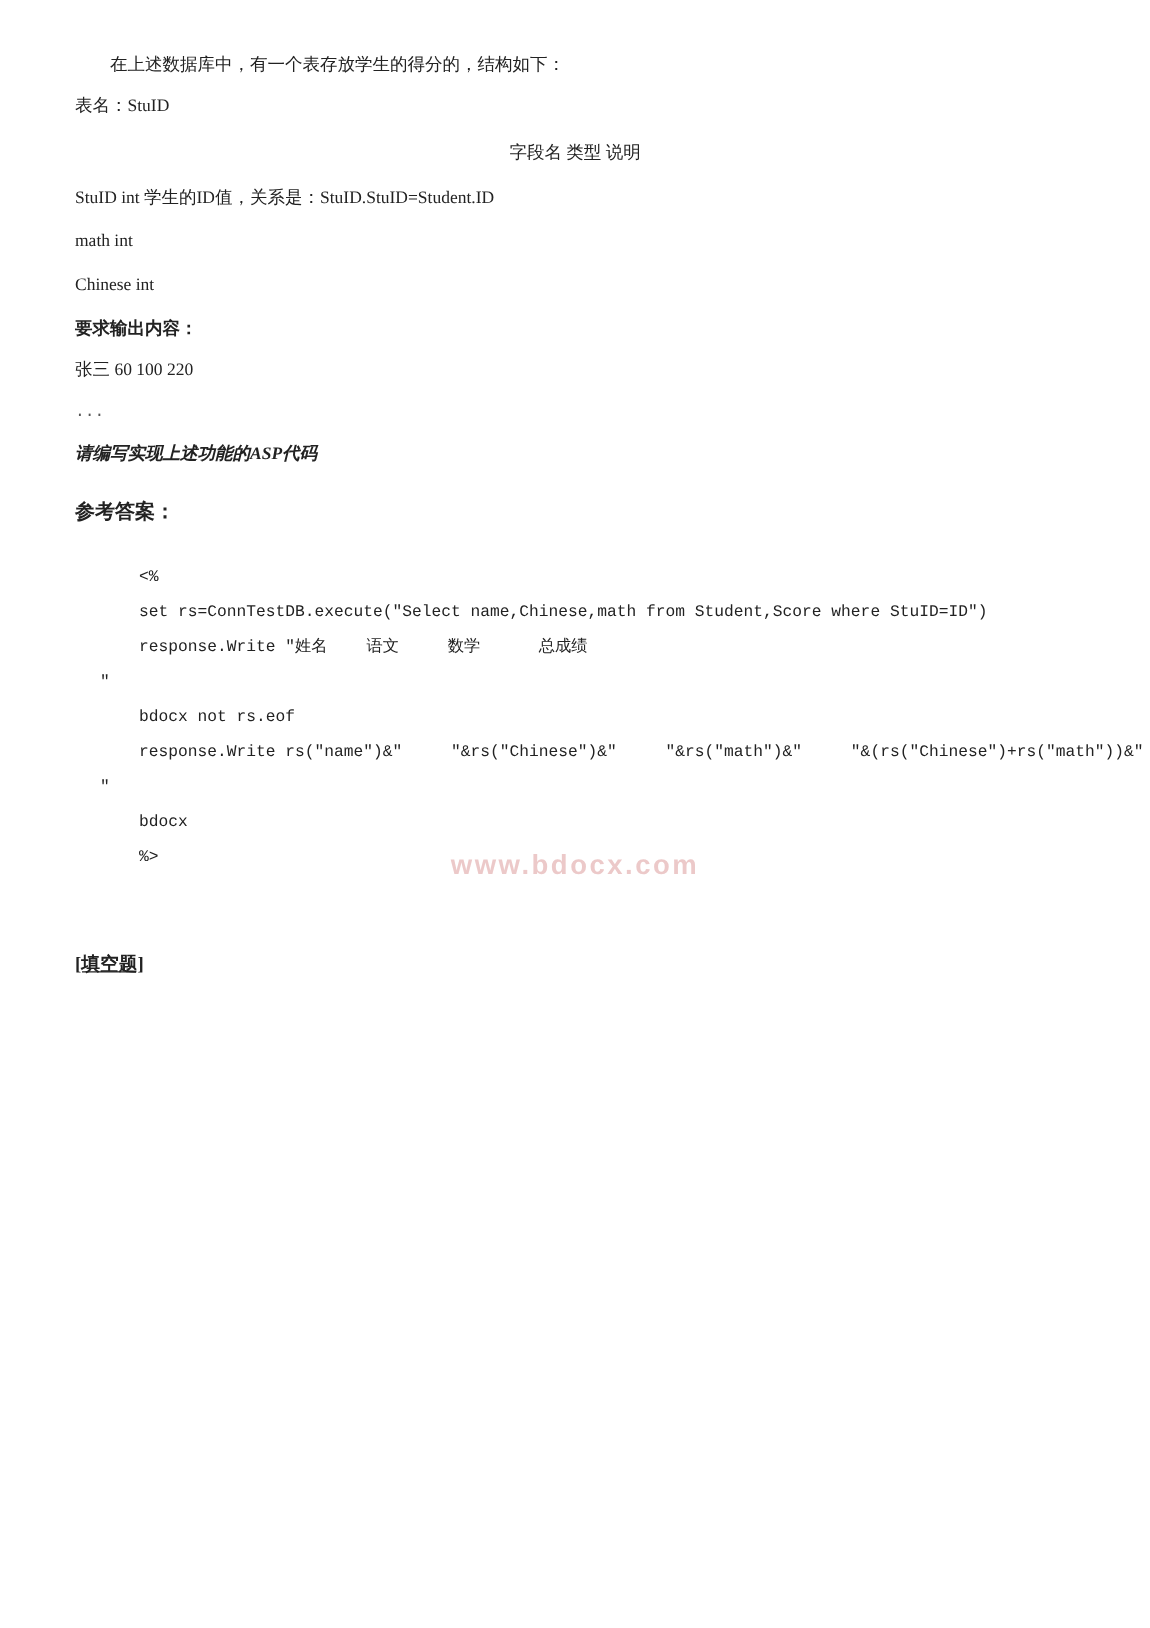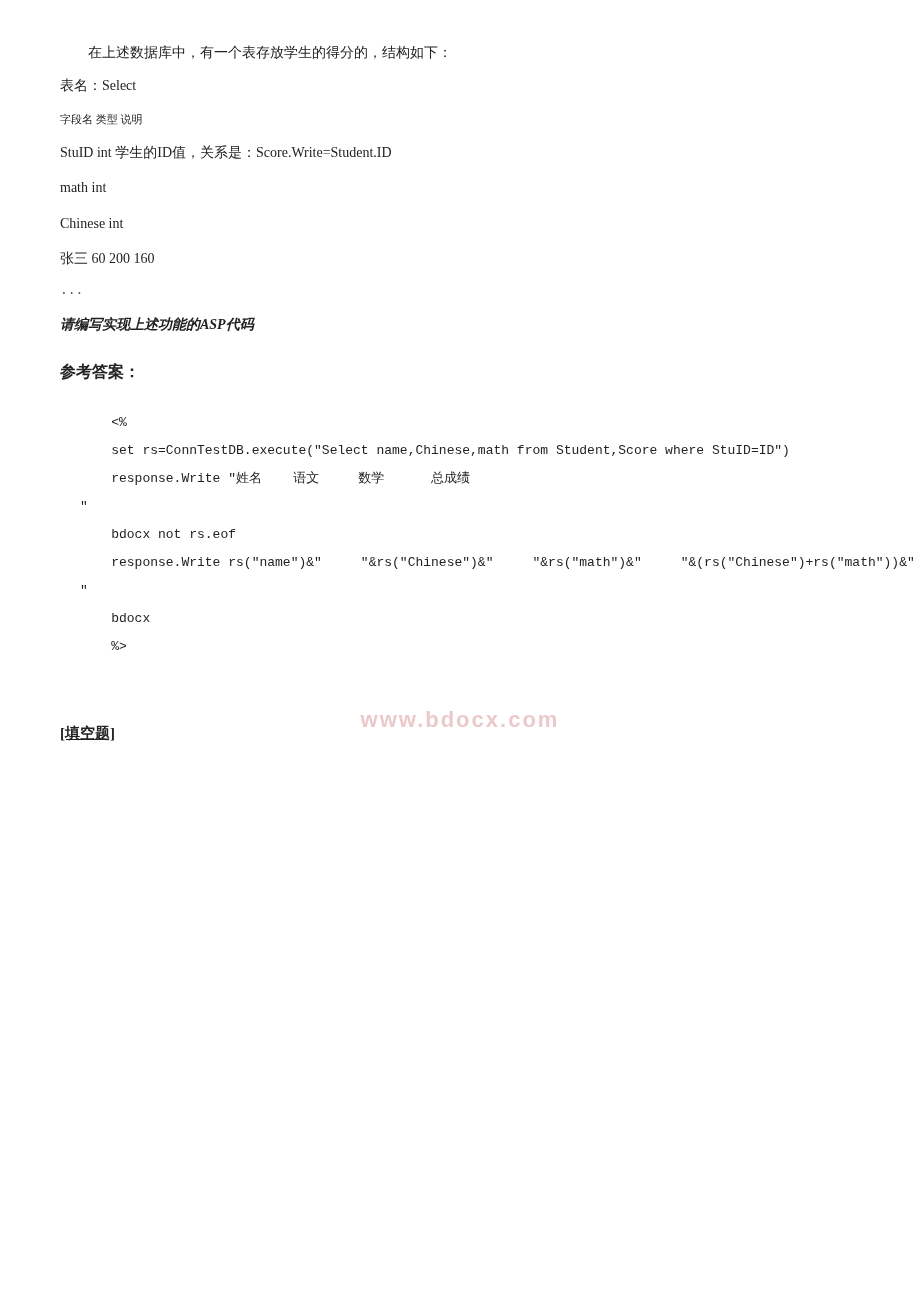--- a/index.html
+++ b/index.html
@@ -25,21 +25,22 @@
       font-size: 14px;
     }
 
     .table-name {
       margin-bottom: 12px;
       font-size: 14px;
     }
 
     .field-header {
       margin-bottom: 10px;
-      font-size: 11px;
+      font-size: 14px;
+      text-align: center;
     }
 
     .field-row {
       margin-bottom: 10px;
       font-size: 14px;
     }
 
     .section-title {
       font-weight: bold;
       margin-bottom: 8px;
@@ -89,21 +90,21 @@
     }
 
     .code-line {
       display: block;
       white-space: pre;
       margin-bottom: 2px;
     }
 
     .watermark {
       position: absolute;
-      top: 660px;
+      top: 632px;
       left: 50%;
       transform: translateX(-50%);
       color: rgba(200, 100, 100, 0.35);
       font-family: Arial, sans-serif;
       font-size: 22px;
       font-weight: bold;
       letter-spacing: 2px;
       white-space: nowrap;
       pointer-events: none;
       user-select: none;
@@ -118,29 +119,30 @@
       font-size: 15px;
       font-weight: bold;
     }
   </style>
 </head>
 <body>
 
 <div style="position: relative;">
 
   <p class="intro-text">在上述数据库中，有一个表存放学生的得分的，结构如下：</p>
-  <p class="table-name">表名：Select</p>
+  <p class="table-name">表名：StuID</p>
 
   <p class="field-header">字段名 类型 说明</p>
 
-  <p class="field-row">StuID int 学生的ID值，关系是：Score.Write=Student.ID</p>
+  <p class="field-row">StuID int 学生的ID值，关系是：StuID.StuID=Student.ID</p>
   <p class="field-row">math int</p>
   <p class="field-row">Chinese int</p>
 
-  <p class="output-example">张三 60 200 160</p>
+  <p class="section-title">要求输出内容：</p>
+  <p class="output-example">张三 60 100 220</p>
   <p class="ellipsis">...</p>
 
   <p class="request-text">请编写实现上述功能的ASP代码</p>
 
   <div class="answer-section">
     <p class="answer-title">参考答案：</p>
     <div class="code-block">
       <span class="code-line">    &lt;%</span>
       <span class="code-line"></span>
       <span class="code-line">    set rs=ConnTestDB.execute("Select name,Chinese,math from Student,Score where StuID=ID")</span>

